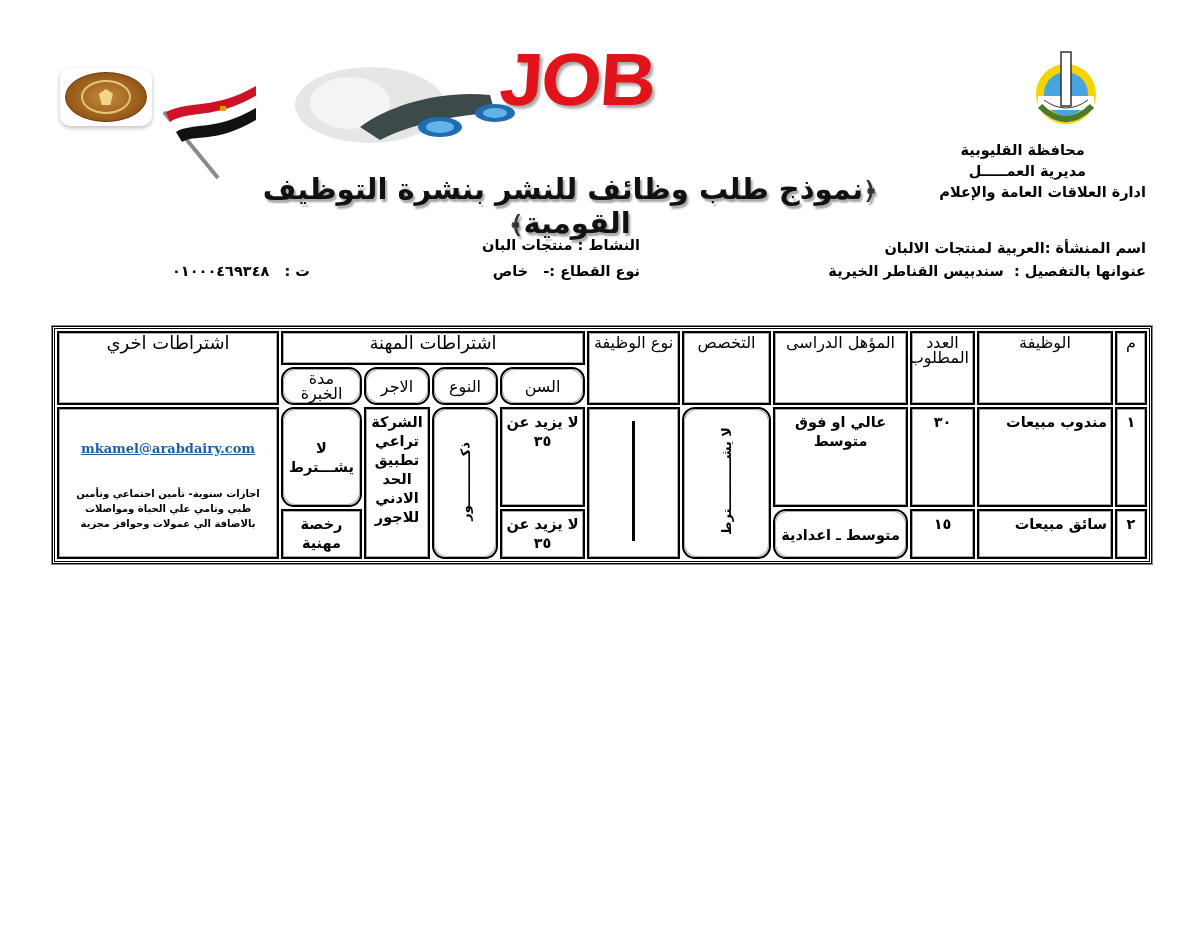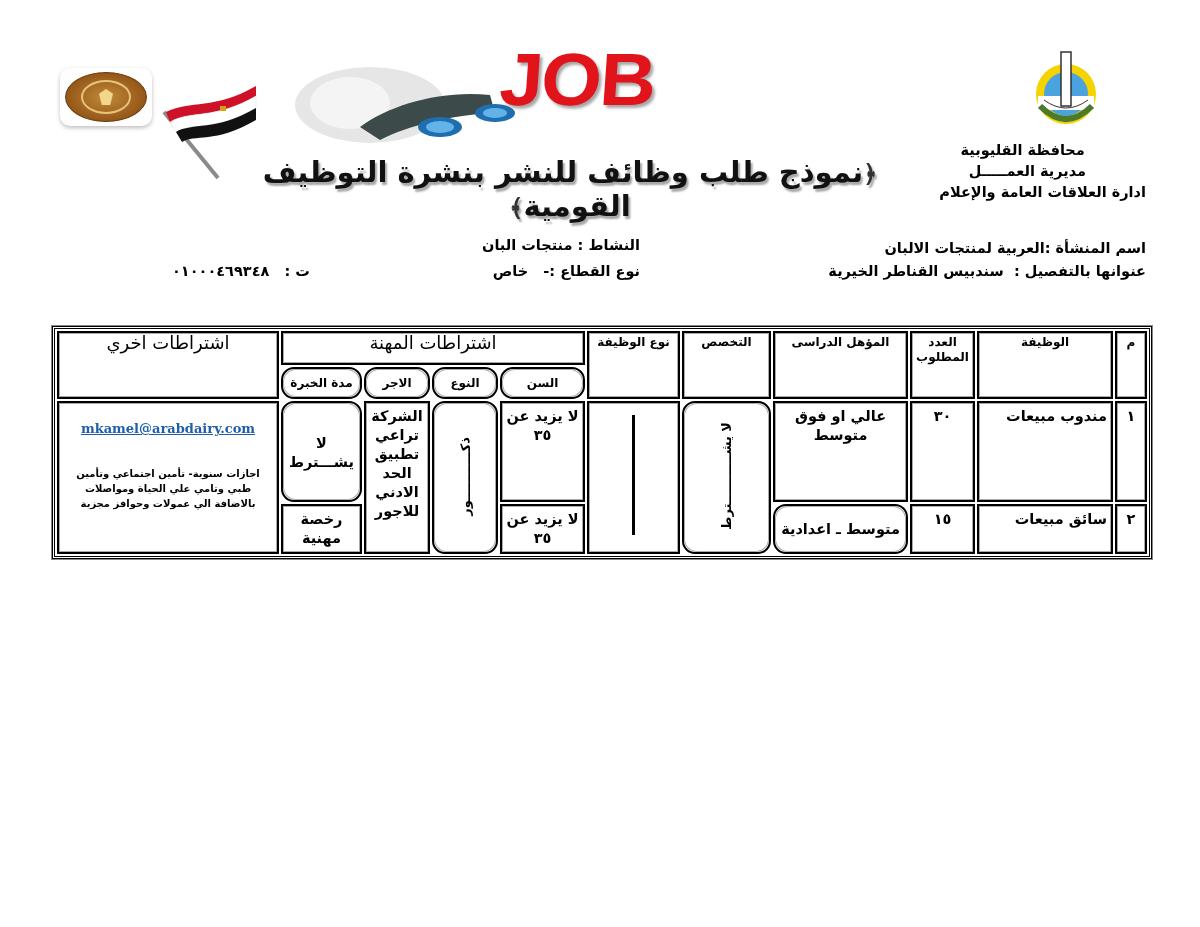--- a/index.html
+++ b/index.html
@@ -38,21 +38,21 @@
 
     .job-text {
       left: 500px; top: 40px; font-family: "Liberation Sans", sans-serif;
       font-weight: 900; font-size: 78px; color: #e0141a; letter-spacing: -2px;
       transform: skewX(-4deg) scaleY(0.95);
       text-shadow: 3px 4px 3px rgba(0,0,0,0.35);
       line-height: 1;
     }
 
     .form-title {
-      left: 240px; top: 155px; width: 660px; text-align: center;
+      left: 240px; top: 172px; width: 660px; text-align: center;
       font-family: "DejaVu Sans", sans-serif; font-weight: bold; font-size: 29px;
       color: #111; direction: rtl;
       text-shadow: 2px 3px 2px rgba(0,0,0,0.35);
       letter-spacing: 0;
     }
     .form-title .orn { font-size: 24px; color: #333; }
 
     
     .gov-logo { left: 1030px; top: 46px; width: 72px; height: 86px; }
 
@@ -80,32 +80,32 @@
       border-collapse: separate; border-spacing: 2px;
       border: 3px double #000; outline: 1px solid #888;
       direction: rtl; table-layout: fixed;
       background: #fff;
     }
     .jobs-table td {
       border: 2px solid #000; box-shadow: inset 0 0 0 1px #aaa;
       vertical-align: top; text-align: center; padding: 2px 4px;
       font-family: "DejaVu Sans", sans-serif; font-size: 12px; line-height: 15px;
     }
-    .jobs-table td.h { font-size: 12px; font-weight: bold; }
+    .jobs-table td.h { font-size: 16px; font-weight: normal; }
     .jobs-table td.hbig { font-size: 18px; font-weight: normal; }
     .jobs-table td.b { font-size: 14.5px; font-weight: bold; line-height: 19px; padding-top: 4px; }
     .jobs-table td.right { text-align: right; }
     .vtext {
       display: inline-block; writing-mode: vertical-rl; transform: rotate(180deg);
       font-weight: bold; font-size: 13px; white-space: nowrap;
     }
     .vline { display: inline-block; width: 3px; height: 120px; background: #000; margin-top: 8px; }
     .email {
       color: #1f5fa8; text-decoration: underline; font-family: "DejaVu Serif", serif;
-      font-weight: bold; font-size: 13px; direction: ltr; display: block; margin-top: 12px;
+      font-weight: bold; font-size: 13px; direction: ltr; display: block; margin-top: 26px;
     }
     .benefits { display: block; margin-top: 28px; font-size: 10px; line-height: 15px; font-weight: bold; }
     .cell-mid { vertical-align: middle !important; border-radius: 13px; }
   </style>
 </head>
 <body>
 
 <div class="abs ministry-logo">
   <div class="seal">
     <div class="inner">

